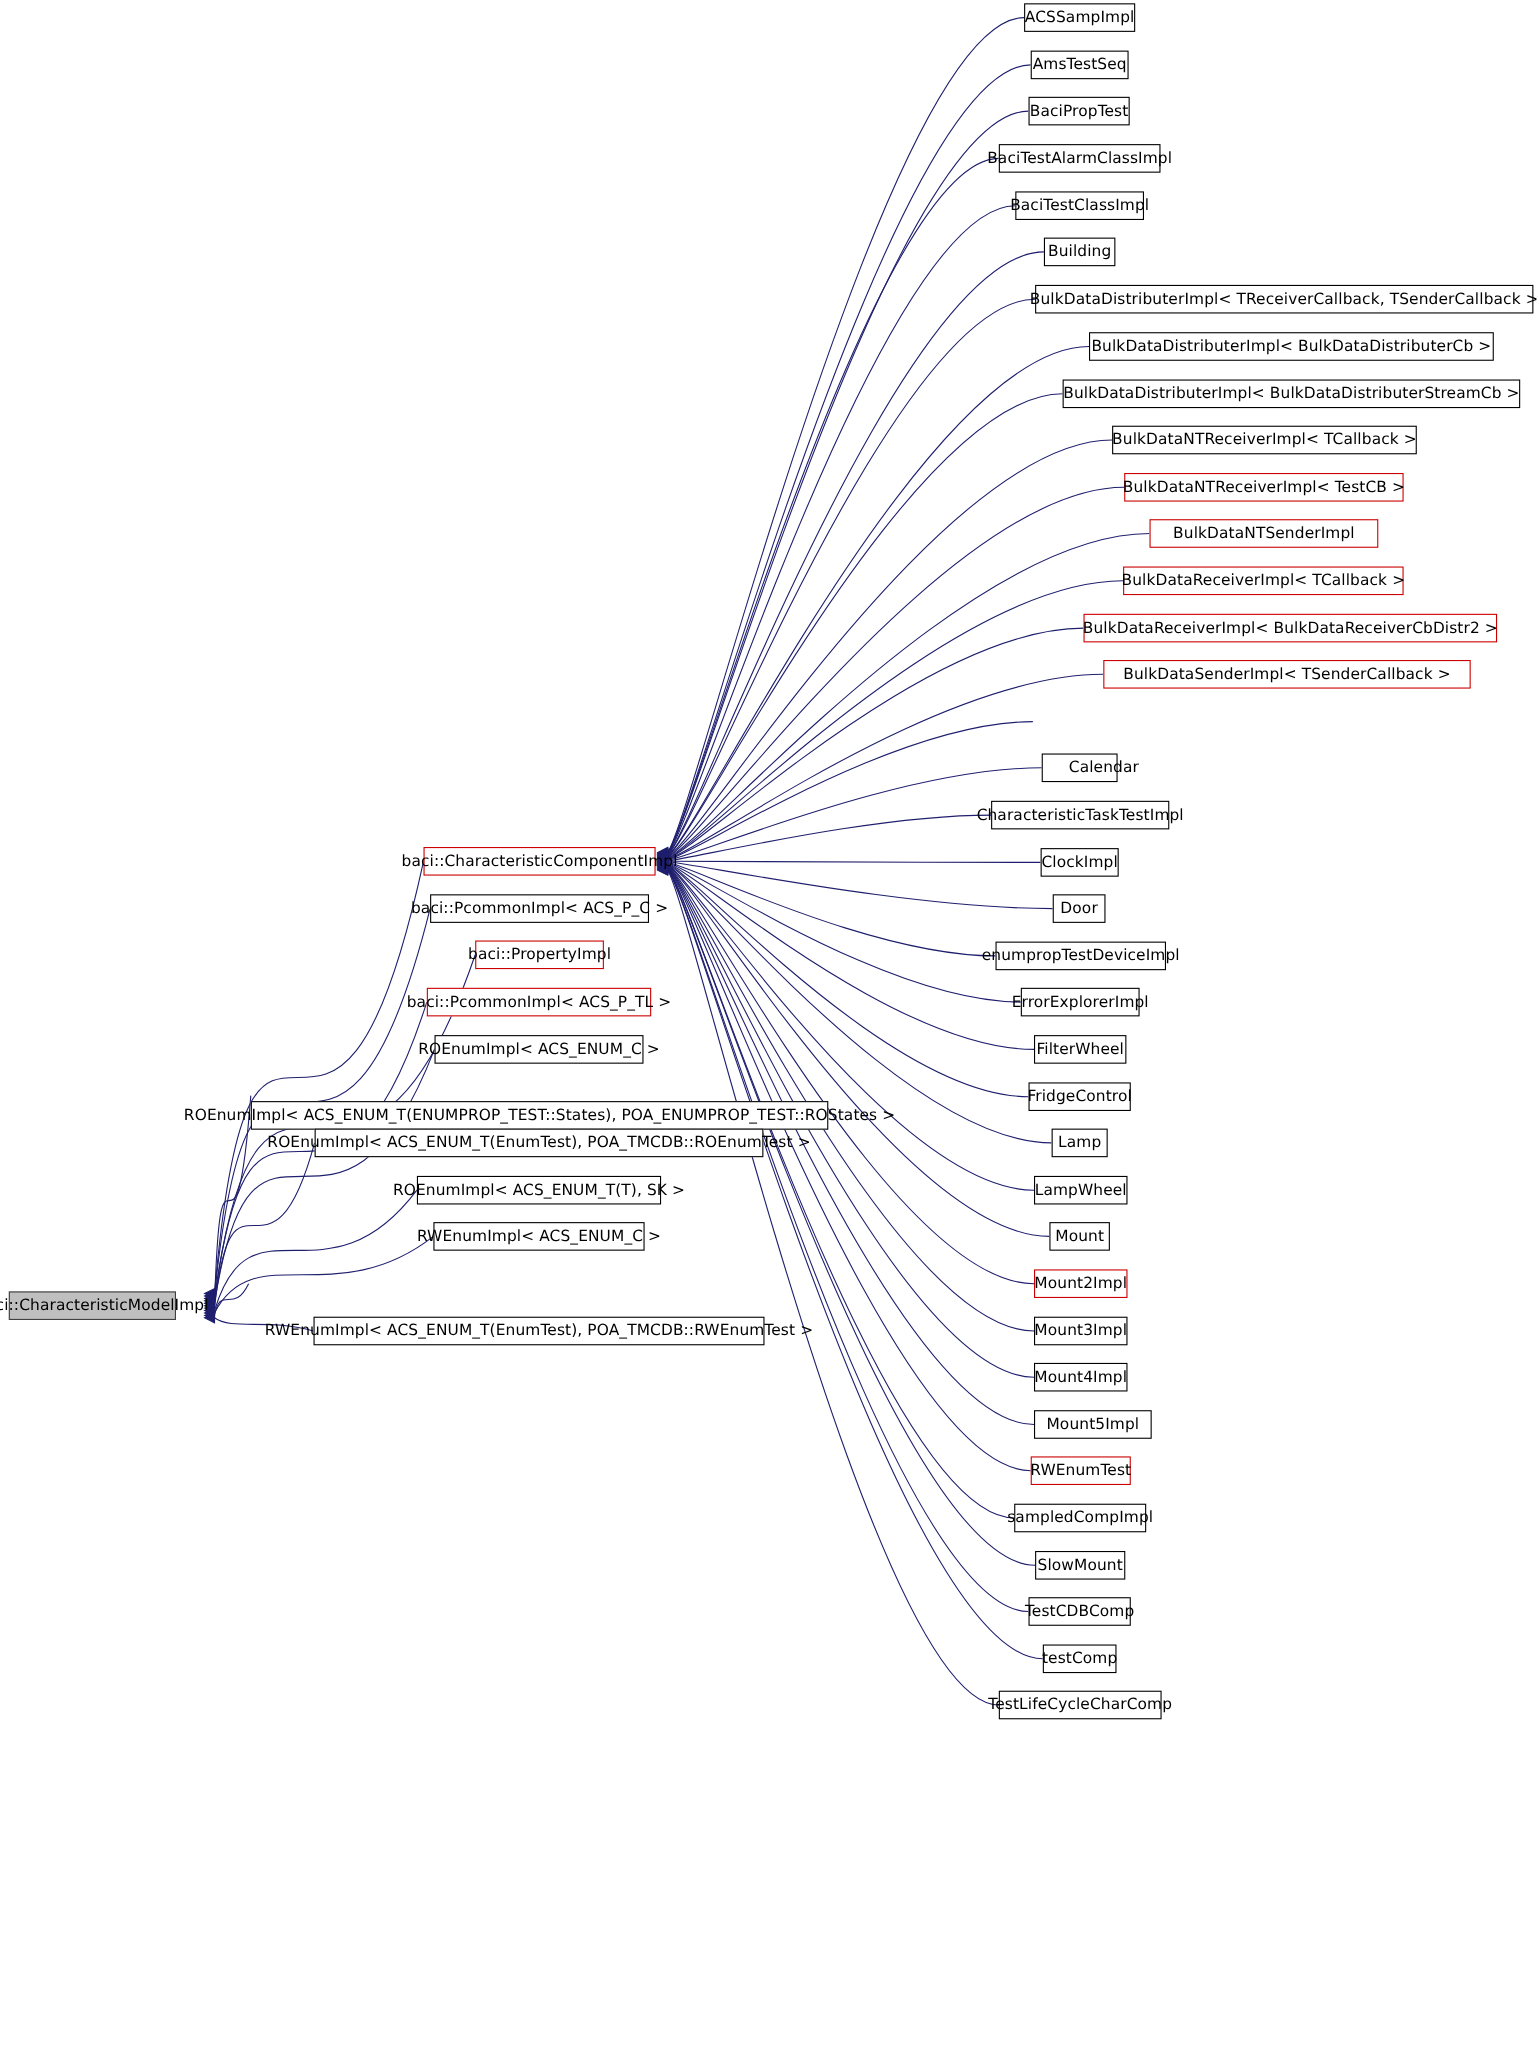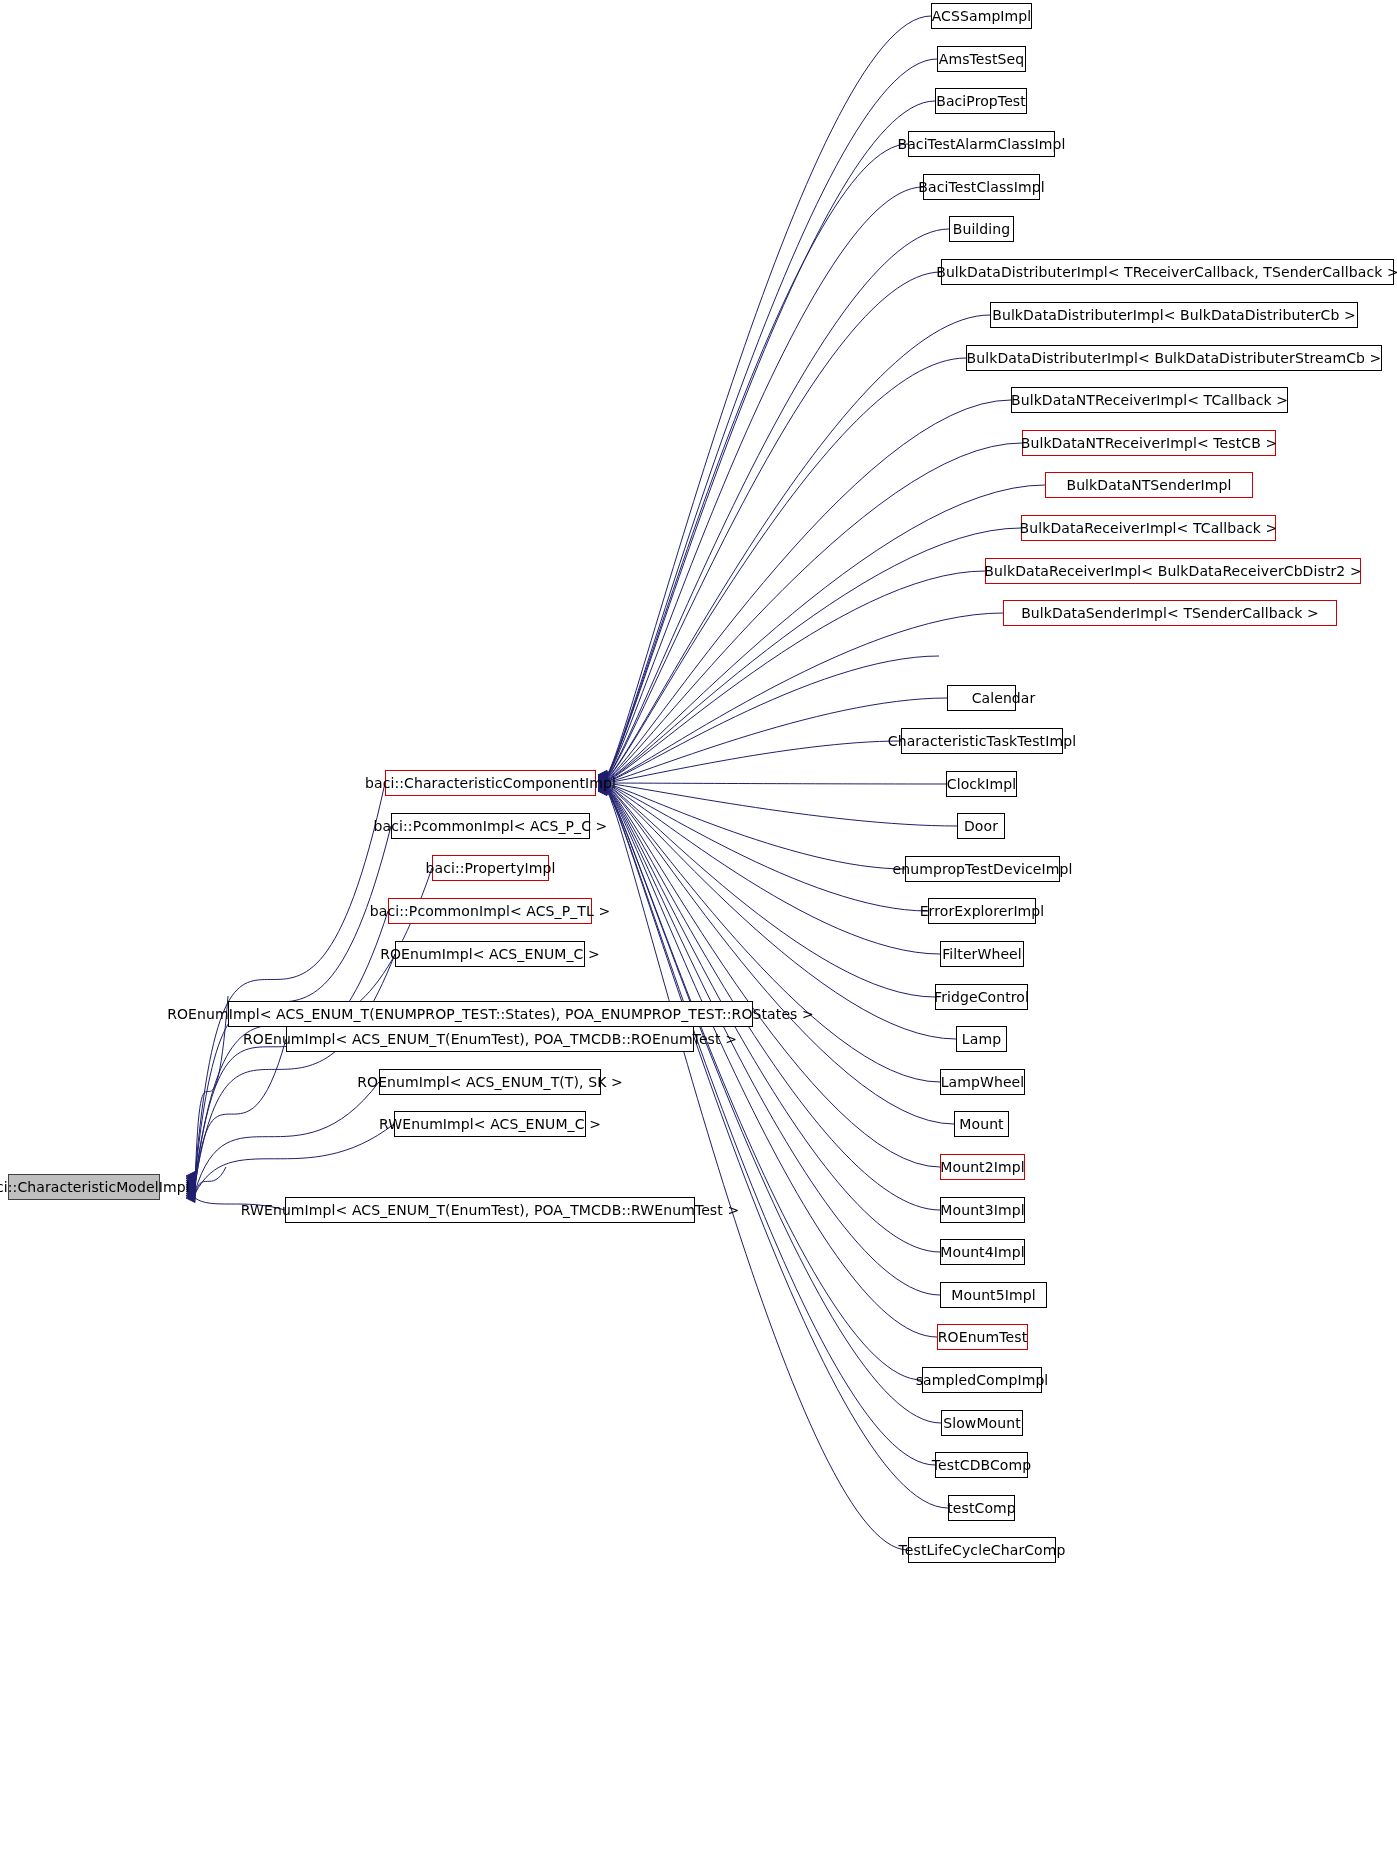--- a/index.html
+++ b/index.html
@@ -269,21 +269,21 @@
     <div class="node" style="left: 940px; top: 1197px; width: 85px;">
       <span class="node-label">Mount3Impl</span>
     </div>
     <div class="node" style="left: 940px; top: 1239px; width: 85px;">
       <span class="node-label">Mount4Impl</span>
     </div>
     <div class="node" style="left: 940px; top: 1282px; width: 107px;">
       <span class="node-label">Mount5Impl</span>
     </div>
     <div class="node red" style="left: 937px; top: 1324px; width: 91px;">
-      <span class="node-label">ROEnumTest</span>
+      <span class="node-label">RWEnumTest</span>
     </div>
     <div class="node" style="left: 922px; top: 1367px; width: 120px;">
       <span class="node-label">sampledCompImpl</span>
     </div>
     <div class="node" style="left: 941px; top: 1410px; width: 82px;">
       <span class="node-label">SlowMount</span>
     </div>
     <div class="node" style="left: 935px; top: 1452px; width: 93px;">
       <span class="node-label">TestCDBComp</span>
     </div>

